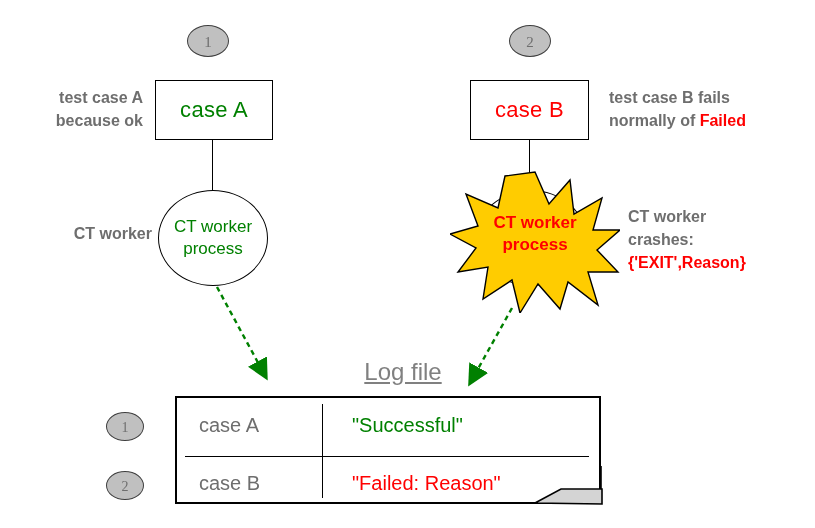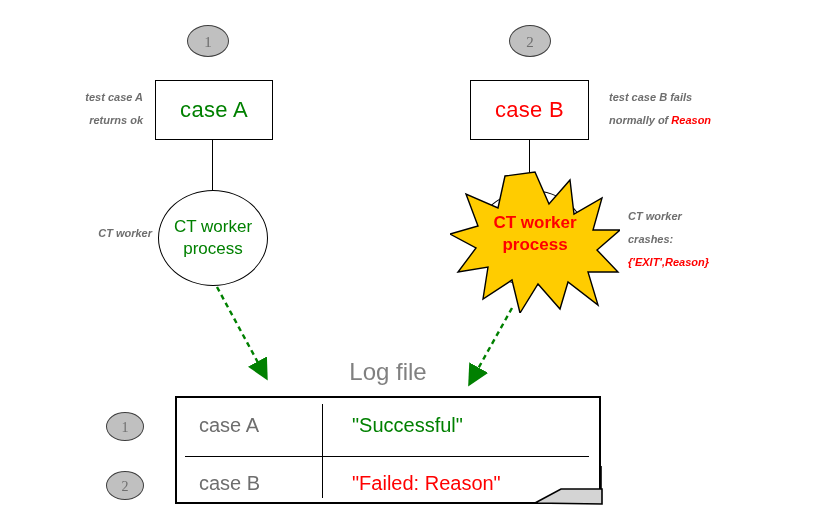--- a/index.html
+++ b/index.html
@@ -83,22 +83,21 @@
     color: #ff0000;
     font-size: 17px;
     line-height: 22px;
     text-align: center;
     font-weight: bold;
   }
 
   
   .note {
     color: #6e6e6e;
-    font-style: italic;
-    font-size: 11px;
+    font-size: 16px;
     line-height: 23px;
     font-weight: bold;
   }
   .note.right-align { text-align: right; }
   .note .hl { color: #ff0000; }
 
   
   .log-title {
     color: #808080;
     font-size: 24px;
@@ -123,21 +122,21 @@
 <body>
 
 <div id="canvas">
 
   <div class="abs step-bubble" style="left:187px; top:25px;">1</div>
 
   <div class="abs step-bubble" style="left:509px; top:25px;">2</div>
 
   <div class="abs note right-align" style="left:10px; top:86px; width:133px;">
     <div>test case A</div>
-    <div>returns ok</div>
+    <div>because ok</div>
   </div>
 
   <div class="abs case-box ok" style="left:155px; top:80px; width:118px; height:60px;">case A</div>
 
   <div class="abs stem" style="left:212px; top:140px; height:50px;"></div>
 
   <div class="abs worker-ellipse" style="left:158px; top:190px; width:110px; height:96px;">
     <div>CT worker</div>
     <div>process</div>
   </div>
@@ -155,21 +154,21 @@
     <line x1="27" y1="12" x2="72" y2="95" stroke="#008000" stroke-width="2.4" stroke-dasharray="5,4" marker-end="url(#ah-left)"></line>
   </svg>
 
   <div class="abs case-box fail" style="left:470px; top:80px; width:119px; height:60px;">case B</div>
 
   <div class="abs stem" style="left:529px; top:140px; height:55px;"></div>
 
   <div class="abs note" style="left:609px; top:86px; width:210px;">
     <div>test case B fails</div>
     <div>
-      <span>normally of </span><span class="hl">Reason</span>
+      <span>normally of </span><span class="hl">Failed</span>
     </div>
   </div>
 
   <div class="abs worker-ellipse" style="left:476px; top:190px; width:110px; height:96px; color:transparent;"></div>
 
   <div class="abs explosion-wrap" style="left:450px; top:168px; width:170px; height:145px;">
     <svg width="170" height="145" viewBox="0 0 170 145">
       <polygon points="85,4 99,36 120,12 124,46 152,30 143,62 170,62 147,82 168,104 138,104 148,137 118,114 110,141 88,116 70,145 62,112 33,131 38,99 8,104 26,80 0,66 28,58 16,26 48,40 55,8" fill="#ffcc00" stroke="#000000" stroke-width="1.4" stroke-linejoin="miter"></polygon>
     </svg>
     <div class="abs explosion-label" style="left:0; top:44px; width:170px;">
@@ -186,21 +185,21 @@
 
   <svg class="abs" style="left:430px; top:290px;" width="120" height="105">
     <defs>
       <marker id="ah-right" markerWidth="9" markerHeight="9" refX="4" refY="4.5" orient="auto" markerUnits="strokeWidth">
         <path d="M0,0 L9,4.5 L0,9 Z" fill="#008000"></path>
       </marker>
     </defs>
     <line x1="82" y1="18" x2="44" y2="86" stroke="#008000" stroke-width="2.4" stroke-dasharray="5,4" marker-end="url(#ah-right)"></line>
   </svg>
 
-  <div class="abs log-title" style="left:305px; top:358px; width:166px;">Log file</div>
+  <div class="abs log-title" style="left:320px; top:358px; width:166px;text-decoration:underline;">Log file</div>
 
   <div class="abs log-page" style="left:175px; top:396px; width:426px; height:108px;"></div>
 
   <div class="abs log-vrule" style="left:322px; top:404px; height:94px;"></div>
 
   <div class="abs log-hrule" style="left:185px; top:456px; width:404px;"></div>
 
   <div class="abs step-bubble small" style="left:106px; top:412px;">1</div>
 
   <div class="abs log-cell-name" style="left:199px; top:414px;">case A</div>

